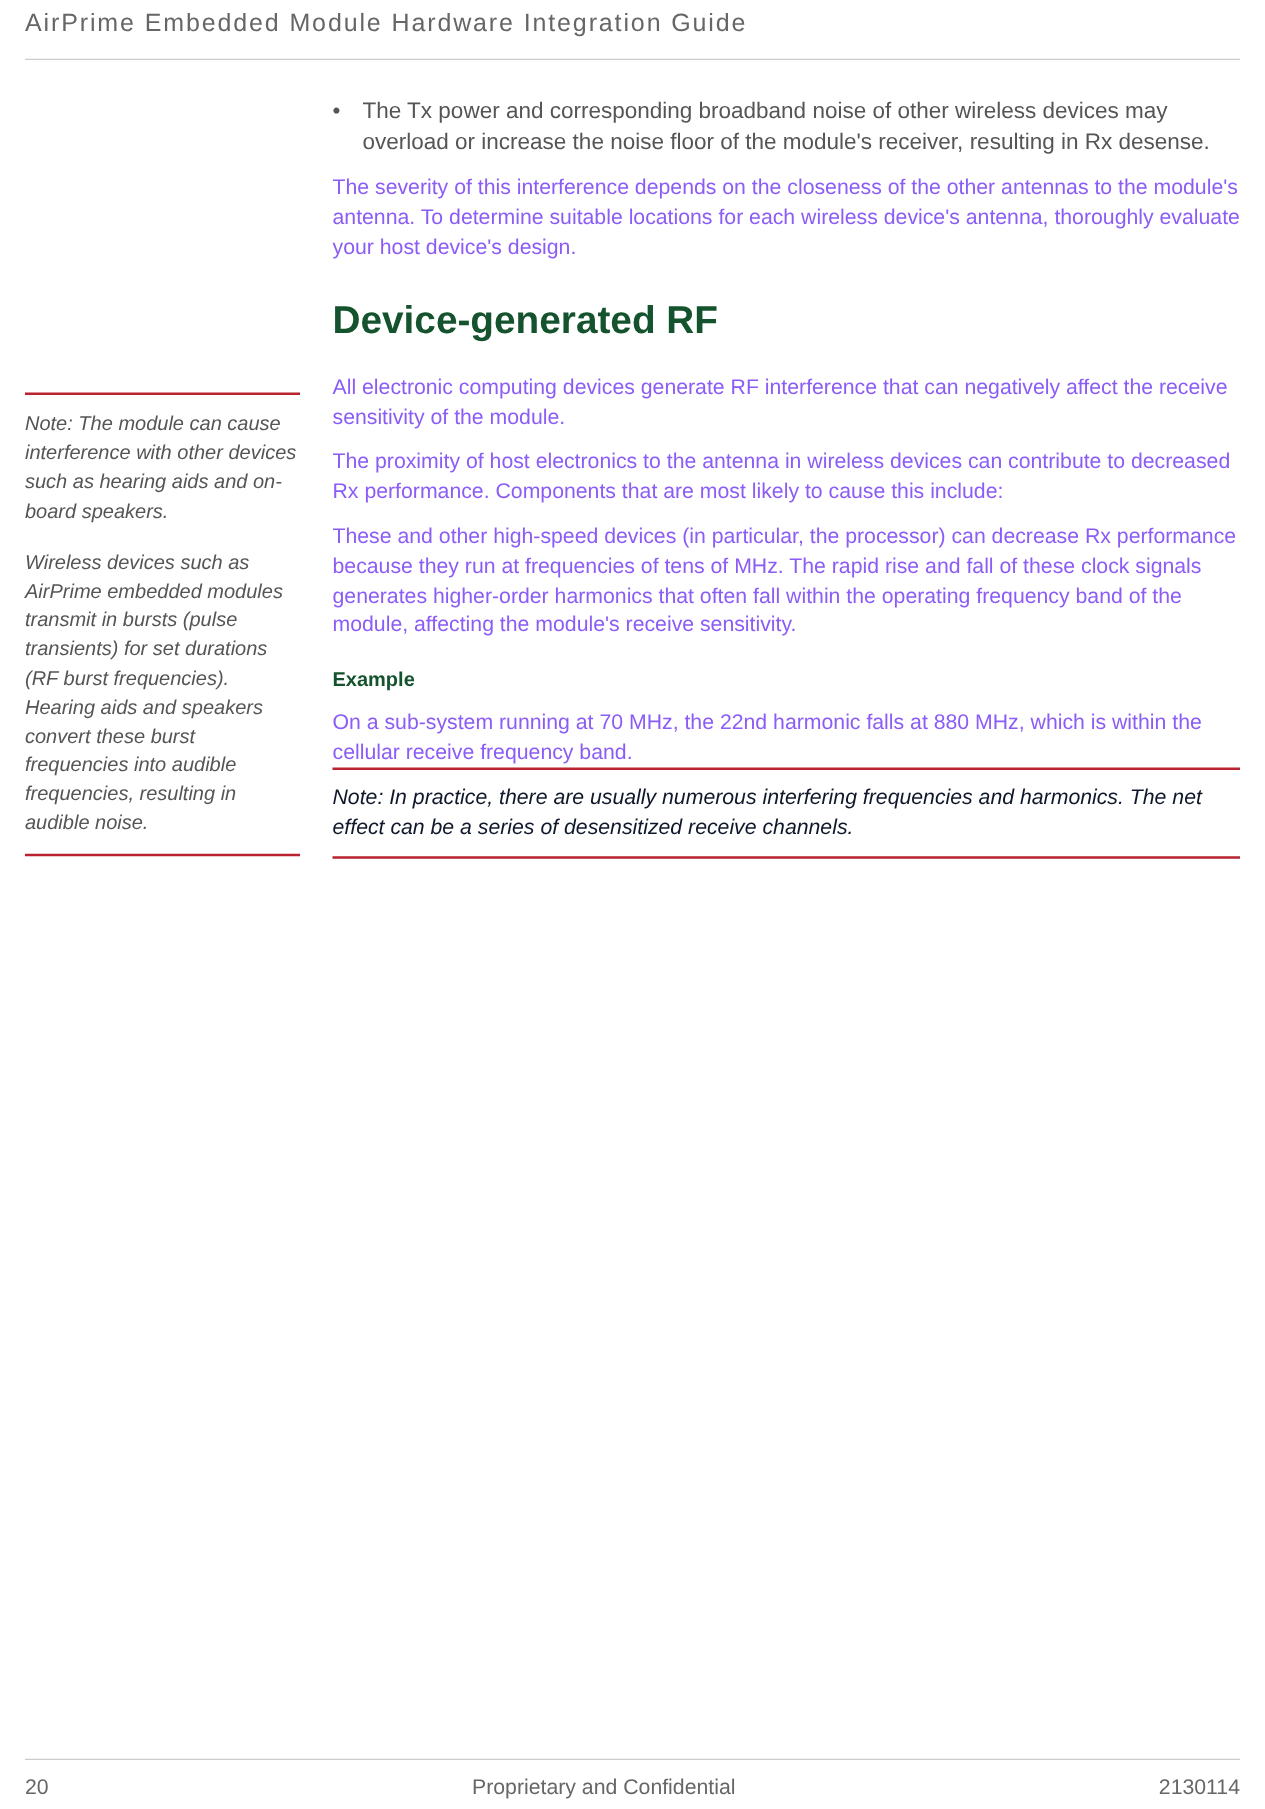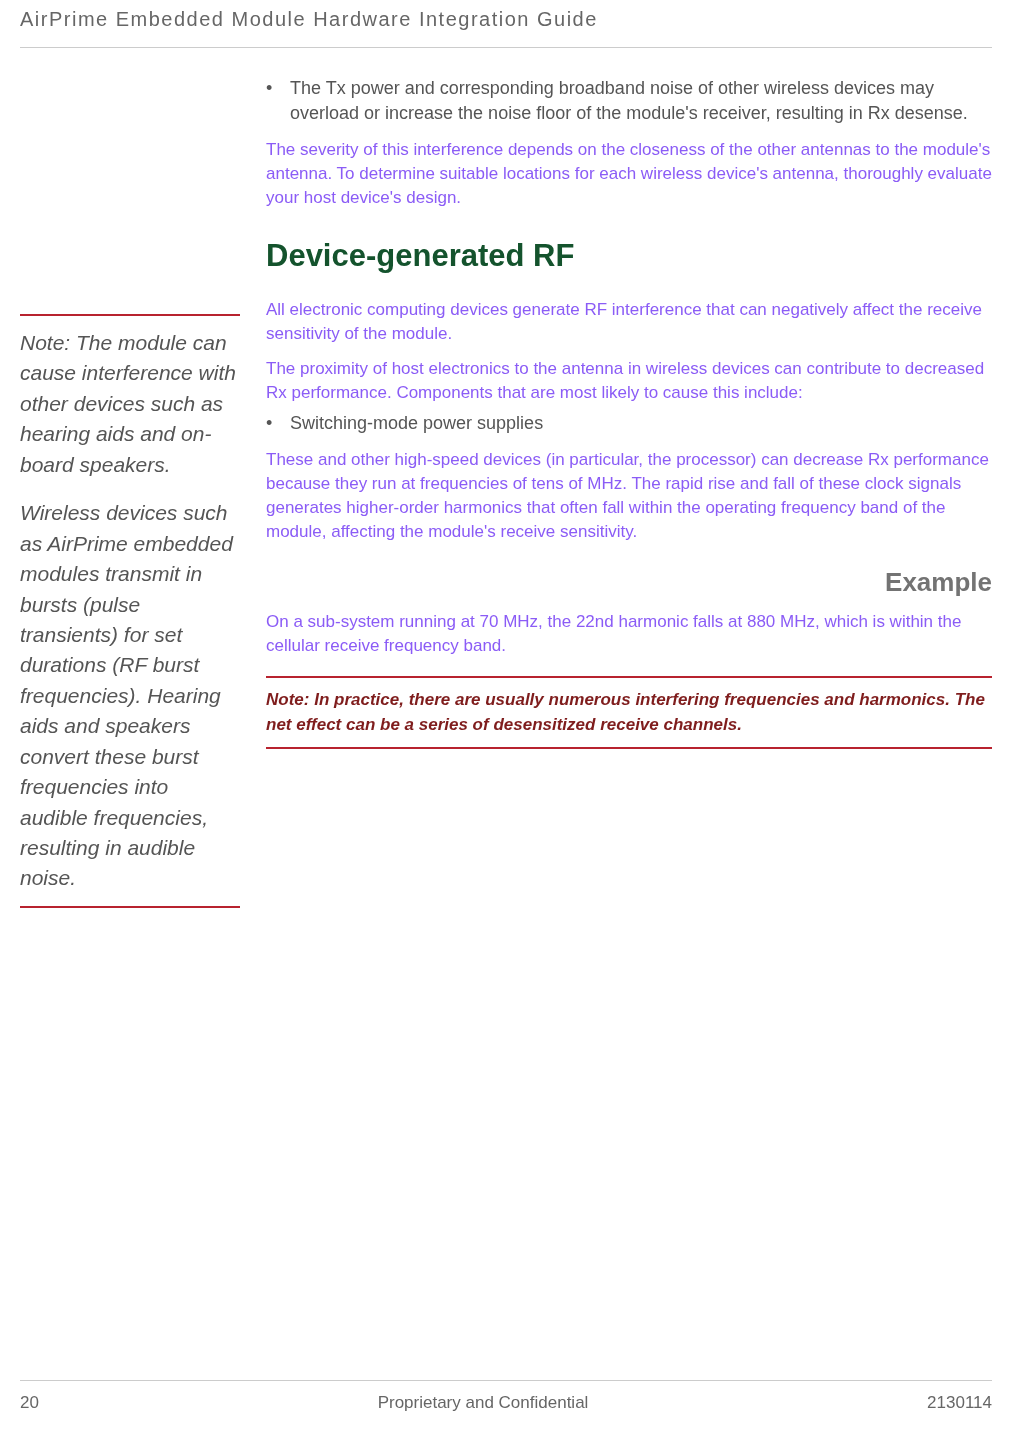--- a/index.html
+++ b/index.html
@@ -35,21 +35,21 @@
       flex-shrink: 0;
     }
     .main {
       flex: 1;
     }
     .sidebar-note {
       border-top: 2px solid #b8232f;
       border-bottom: 2px solid #b8232f;
       padding: 12px 0;
       font-style: italic;
-      font-size: 21px;
+      font-size: 16px;
       line-height: 1.45;
       color: #555;
     }
     .sidebar-note-block {
       margin-top: 238px;
     }
     .sidebar-para2 {
       margin-top: 18px;
     }
     .bullet-list {
@@ -79,41 +79,38 @@
       margin-top: 12px;
     }
     .heading-major {
       font-size: 31px;
       font-weight: bold;
       color: #14532d;
       margin-top: 28px;
       margin-bottom: 24px;
     }
     .heading-minor {
-      font-size: 26px;
+      font-size: 16px;
       font-weight: bold;
-      color: #737373;
+      color: #14532d;
       margin-top: 24px;
       margin-bottom: 12px;
-      text-align: right;
     }
     .inline-note {
       border-top: 2px solid #b8232f;
       border-bottom: 2px solid #b8232f;
       padding: 10px 0;
-      margin-top: 18px;
       font-style: italic;
       font-size: 17px;
       line-height: 1.45;
-      color: #7f1d1d;
-      font-weight: bold;
+      color: #0f172a;
     }
     .page-footer {
       position: absolute;
-      bottom: 34px;
+      bottom: 7px;
       left: 20px;
       right: 20px;
       display: flex;
       justify-content: space-between;
       font-size: 17px;
       color: #666;
       border-top: 1px solid #ccc;
       padding-top: 12px;
     }
   </style>
@@ -141,21 +138,20 @@
 
     <p class="body-para">The severity of this interference depends on the closeness of the other antennas to the module's antenna. To determine suitable locations for each wireless device's antenna, thoroughly evaluate your host device's design.</p>
 
     <h1 class="heading-major">Device-generated RF</h1>
 
     <p class="body-para" style="margin-top:0">All electronic computing devices generate RF interference that can negatively affect the receive sensitivity of the module.</p>
 
     <p class="body-para">The proximity of host electronics to the antenna in wireless devices can contribute to decreased Rx performance. Components that are most likely to cause this include:</p>
 
     <ul class="bullet-list tight-bullets" style="margin-top:6px">
-      <li>Switching-mode power supplies</li>
     </ul>
 
     <p class="body-para">These and other high-speed devices (in particular, the processor) can decrease Rx performance because they run at frequencies of tens of MHz. The rapid rise and fall of these clock signals generates higher-order harmonics that often fall within the operating frequency band of the module, affecting the module's receive sensitivity.</p>
 
     <h2 class="heading-minor">Example</h2>
 
     <p class="body-para" style="margin-top:0">On a sub-system running at 70 MHz, the 22nd harmonic falls at 880 MHz, which is within the cellular receive frequency band.</p>
 
     <div class="inline-note">
       <span>Note:</span><span> In practice, there are usually numerous interfering frequencies and harmonics. The net effect can be a series of desensitized receive channels.</span>

